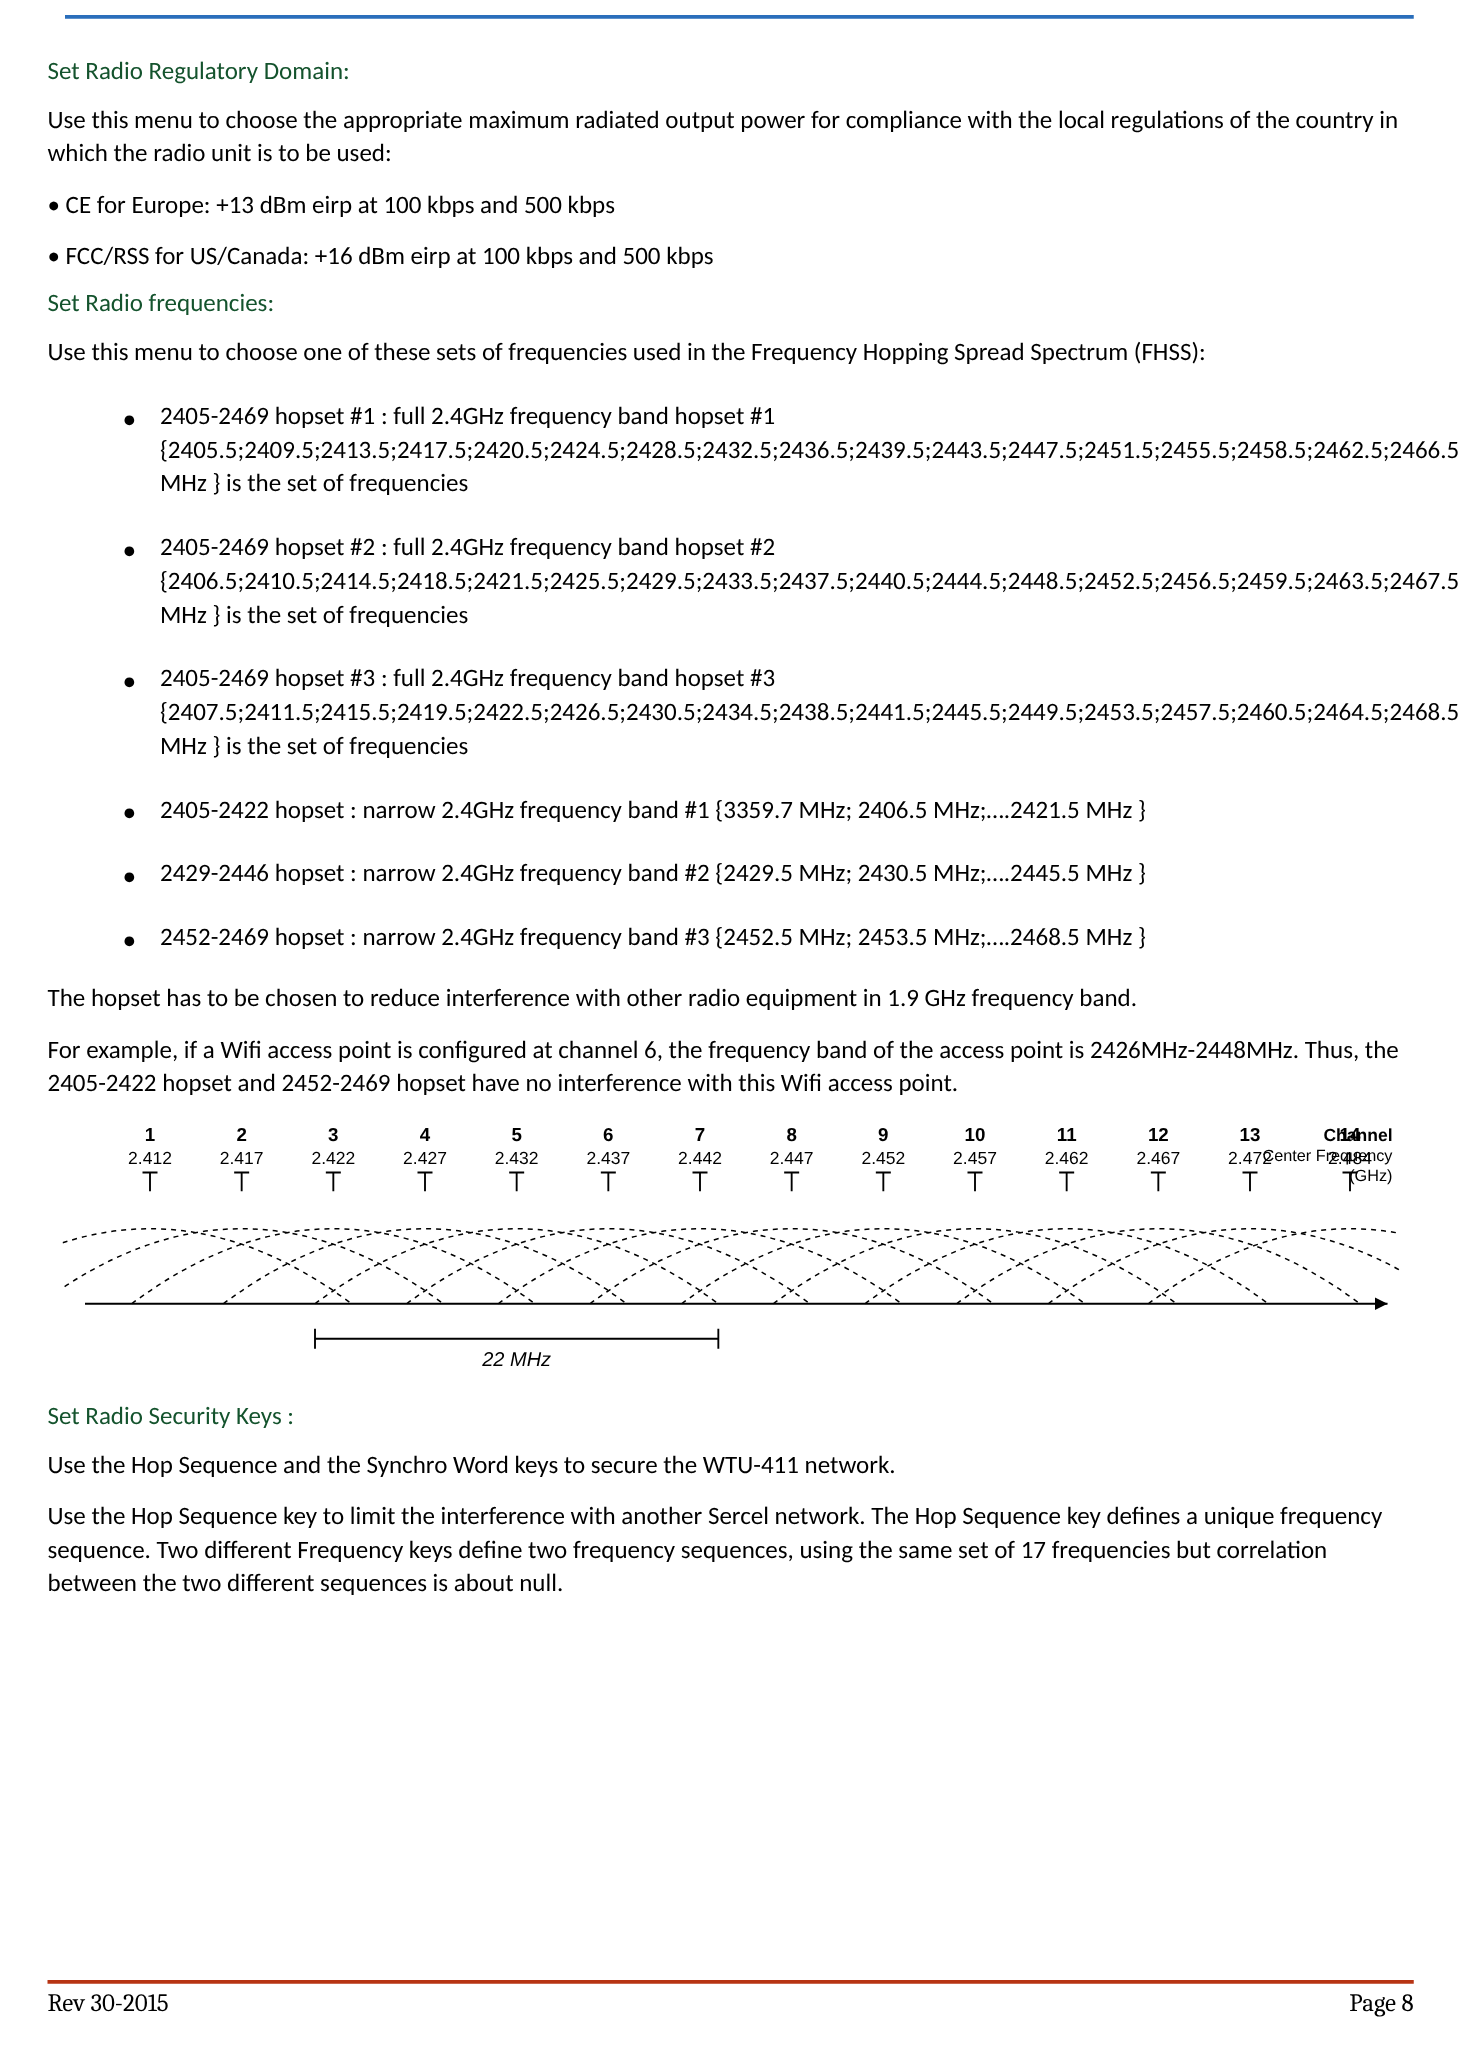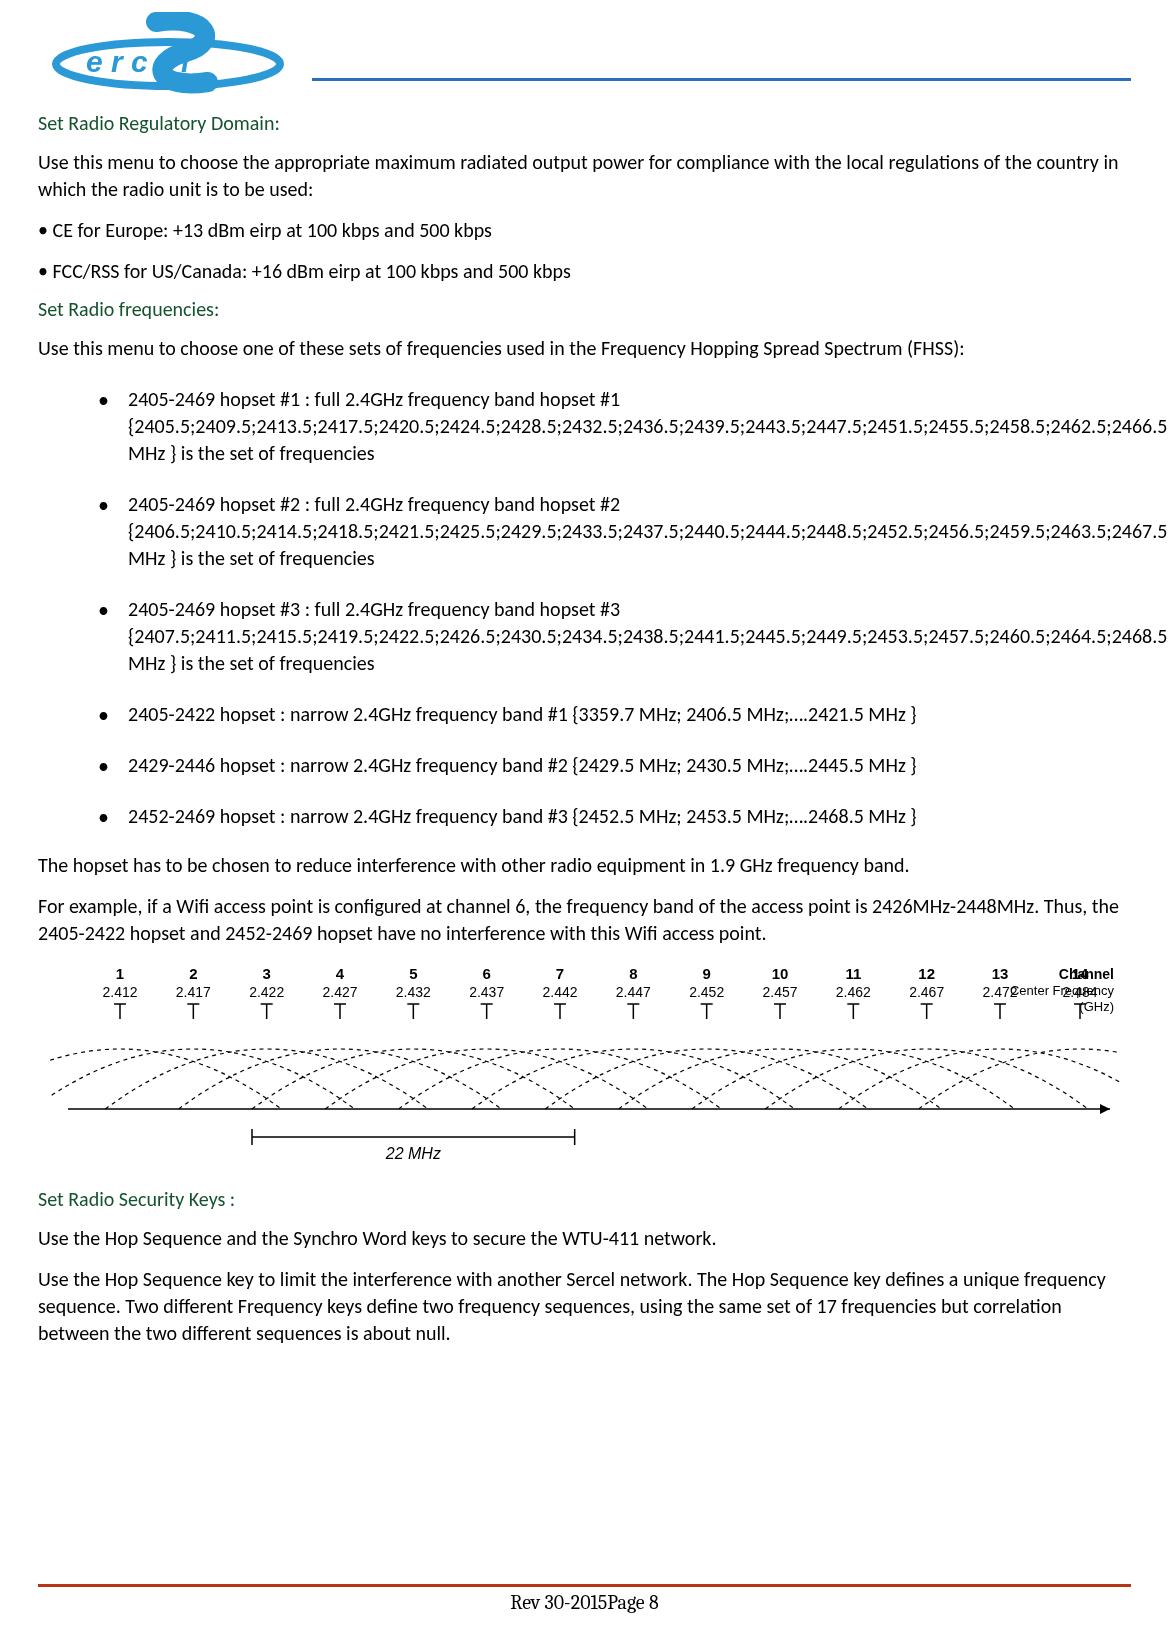--- a/index.html
+++ b/index.html
@@ -53,33 +53,26 @@
       margin: 6px auto 18px auto;
     }
     .chart-box svg { display: block; width: 100%; height: auto; }
     .footer {
       position: absolute;
       left: 38px;
       right: 38px;
       bottom: 24px;
     }
     .footer .red-rule { border: 0; height: 3px; background: #b73414; margin-bottom: 4px; }
-    .footer .row { display: flex; justify-content: center; font-family: Cambria, Georgia, serif; font-size: 20px; }
+    .footer .row { display: flex; justify-content: space-between; font-family: Cambria, Georgia, serif; font-size: 20px; }
   </style>
 </head>
 <body>
 
 <div class="header-row">
-  <div class="logo-wrap">
-    <svg width="260" height="82" viewBox="0 0 260 82">
-      <ellipse cx="130" cy="52" rx="112" ry="22" fill="none" stroke="#2a99d6" stroke-width="8"></ellipse>
-      <path d="M118 10 C 170 2 182 30 148 40 C 110 50 118 78 170 70" fill="none" stroke="#2a99d6" stroke-width="20" stroke-linecap="round"></path>
-      <text x="48" y="60" font-family="Arial" font-size="30" font-style="italic" font-weight="bold" fill="#2a99d6">e r c e l</text>
-    </svg>
-  </div>
   <div class="rule-wrap">
       <hr class="blue-rule">
     </div>
 </div>
 
 <div class="sect-title">Set Radio Regulatory Domain:</div>
 <p class="para">Use this menu to choose the appropriate maximum radiated output power for compliance with the local regulations of the country in which the radio unit is to be used:</p>
 <p class="para">• CE for Europe: +13 dBm  eirp at 100 kbps and 500 kbps</p>
 <p class="para">• FCC/RSS for US/Canada: +16 dBm eirp at 100 kbps and 500 kbps</p>
 

